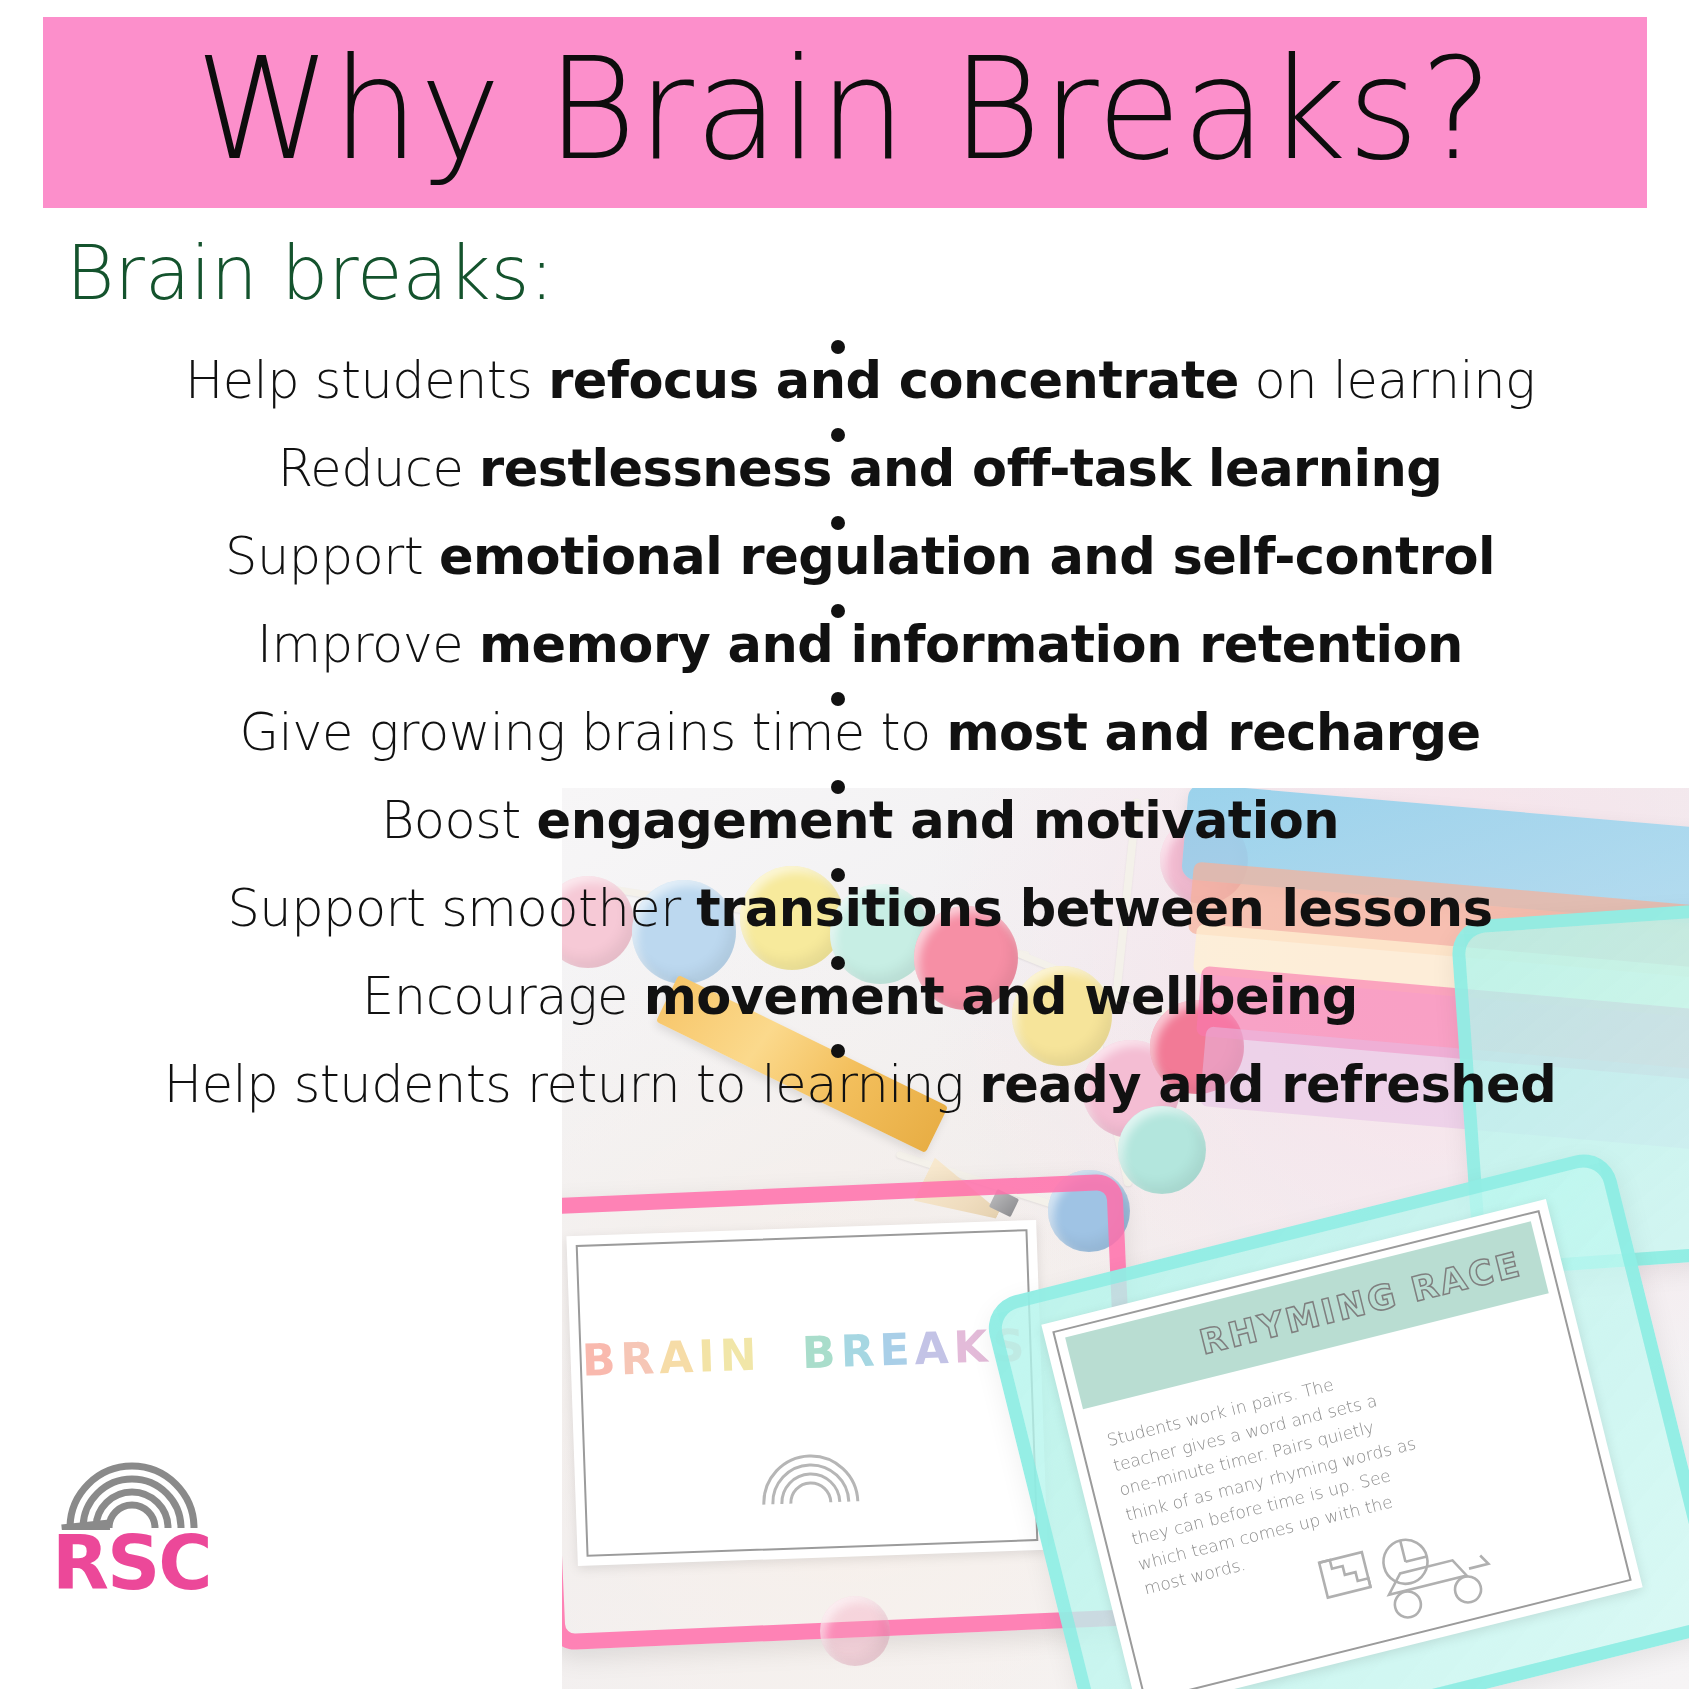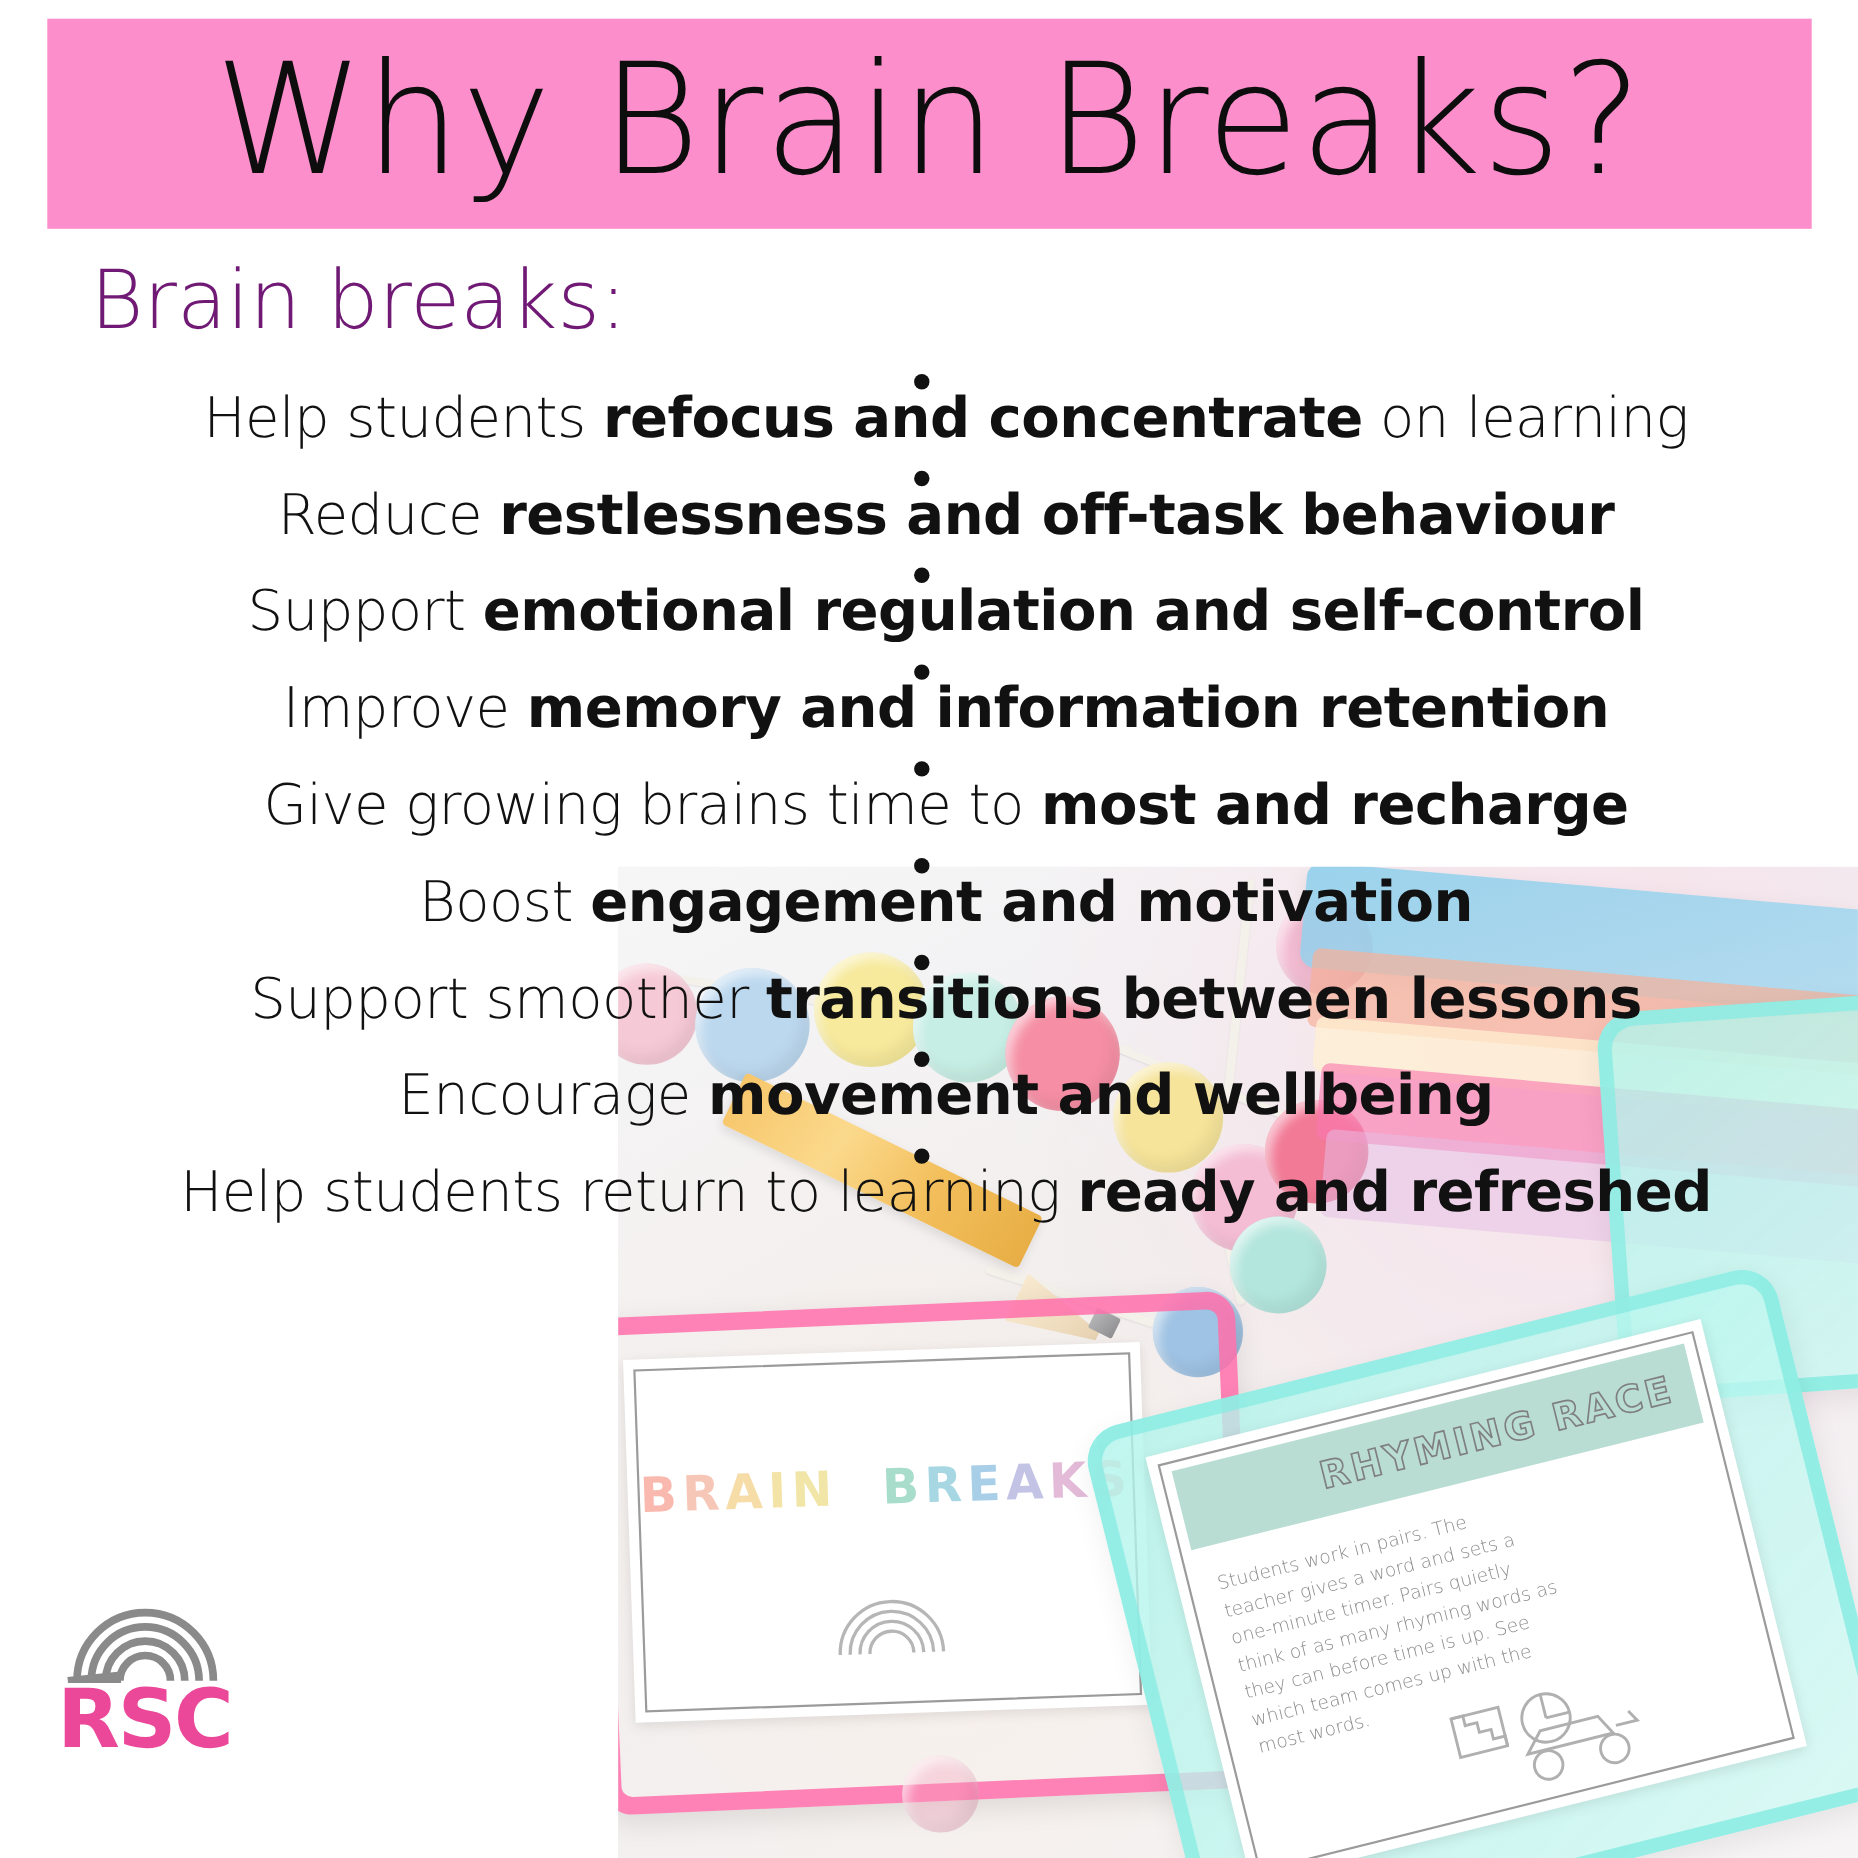--- a/index.html
+++ b/index.html
@@ -45,24 +45,23 @@
 
   
   .subhead {
     position: absolute;
     left: 66px;
     top: 236px;
     font-family: "DejaVu Sans", sans-serif;
     font-weight: 300;
     font-size: 74px;
     line-height: 1;
-    color: #701a75;
+    color: #14532d;
     letter-spacing: 0px;
     white-space: nowrap;
-    margin-left: 16px;
   }
 
   
   .photo {
     position: absolute;
     left: 562px;
     top: 788px;
     width: 1127px;
     height: 901px;
     overflow: hidden;
@@ -330,21 +329,21 @@
     </div>
   </div>
 
   <div class="bullets">
     <div class="bullet">
       <div class="bullet-dot"></div>
       <div class="bullet-text"><span>Help students </span><span class="b">refocus and concentrate</span><span> on learning</span></div>
     </div>
     <div class="bullet">
       <div class="bullet-dot"></div>
-      <div class="bullet-text"><span>Reduce </span><span class="b">restlessness and off-task behaviour</span><span></span></div>
+      <div class="bullet-text"><span>Reduce </span><span class="b">restlessness and off-task learning</span><span></span></div>
     </div>
     <div class="bullet">
       <div class="bullet-dot"></div>
       <div class="bullet-text"><span>Support </span><span class="b">emotional regulation and self-control</span><span></span></div>
     </div>
     <div class="bullet">
       <div class="bullet-dot"></div>
       <div class="bullet-text"><span>Improve </span><span class="b">memory and information retention</span><span></span></div>
     </div>
     <div class="bullet">

